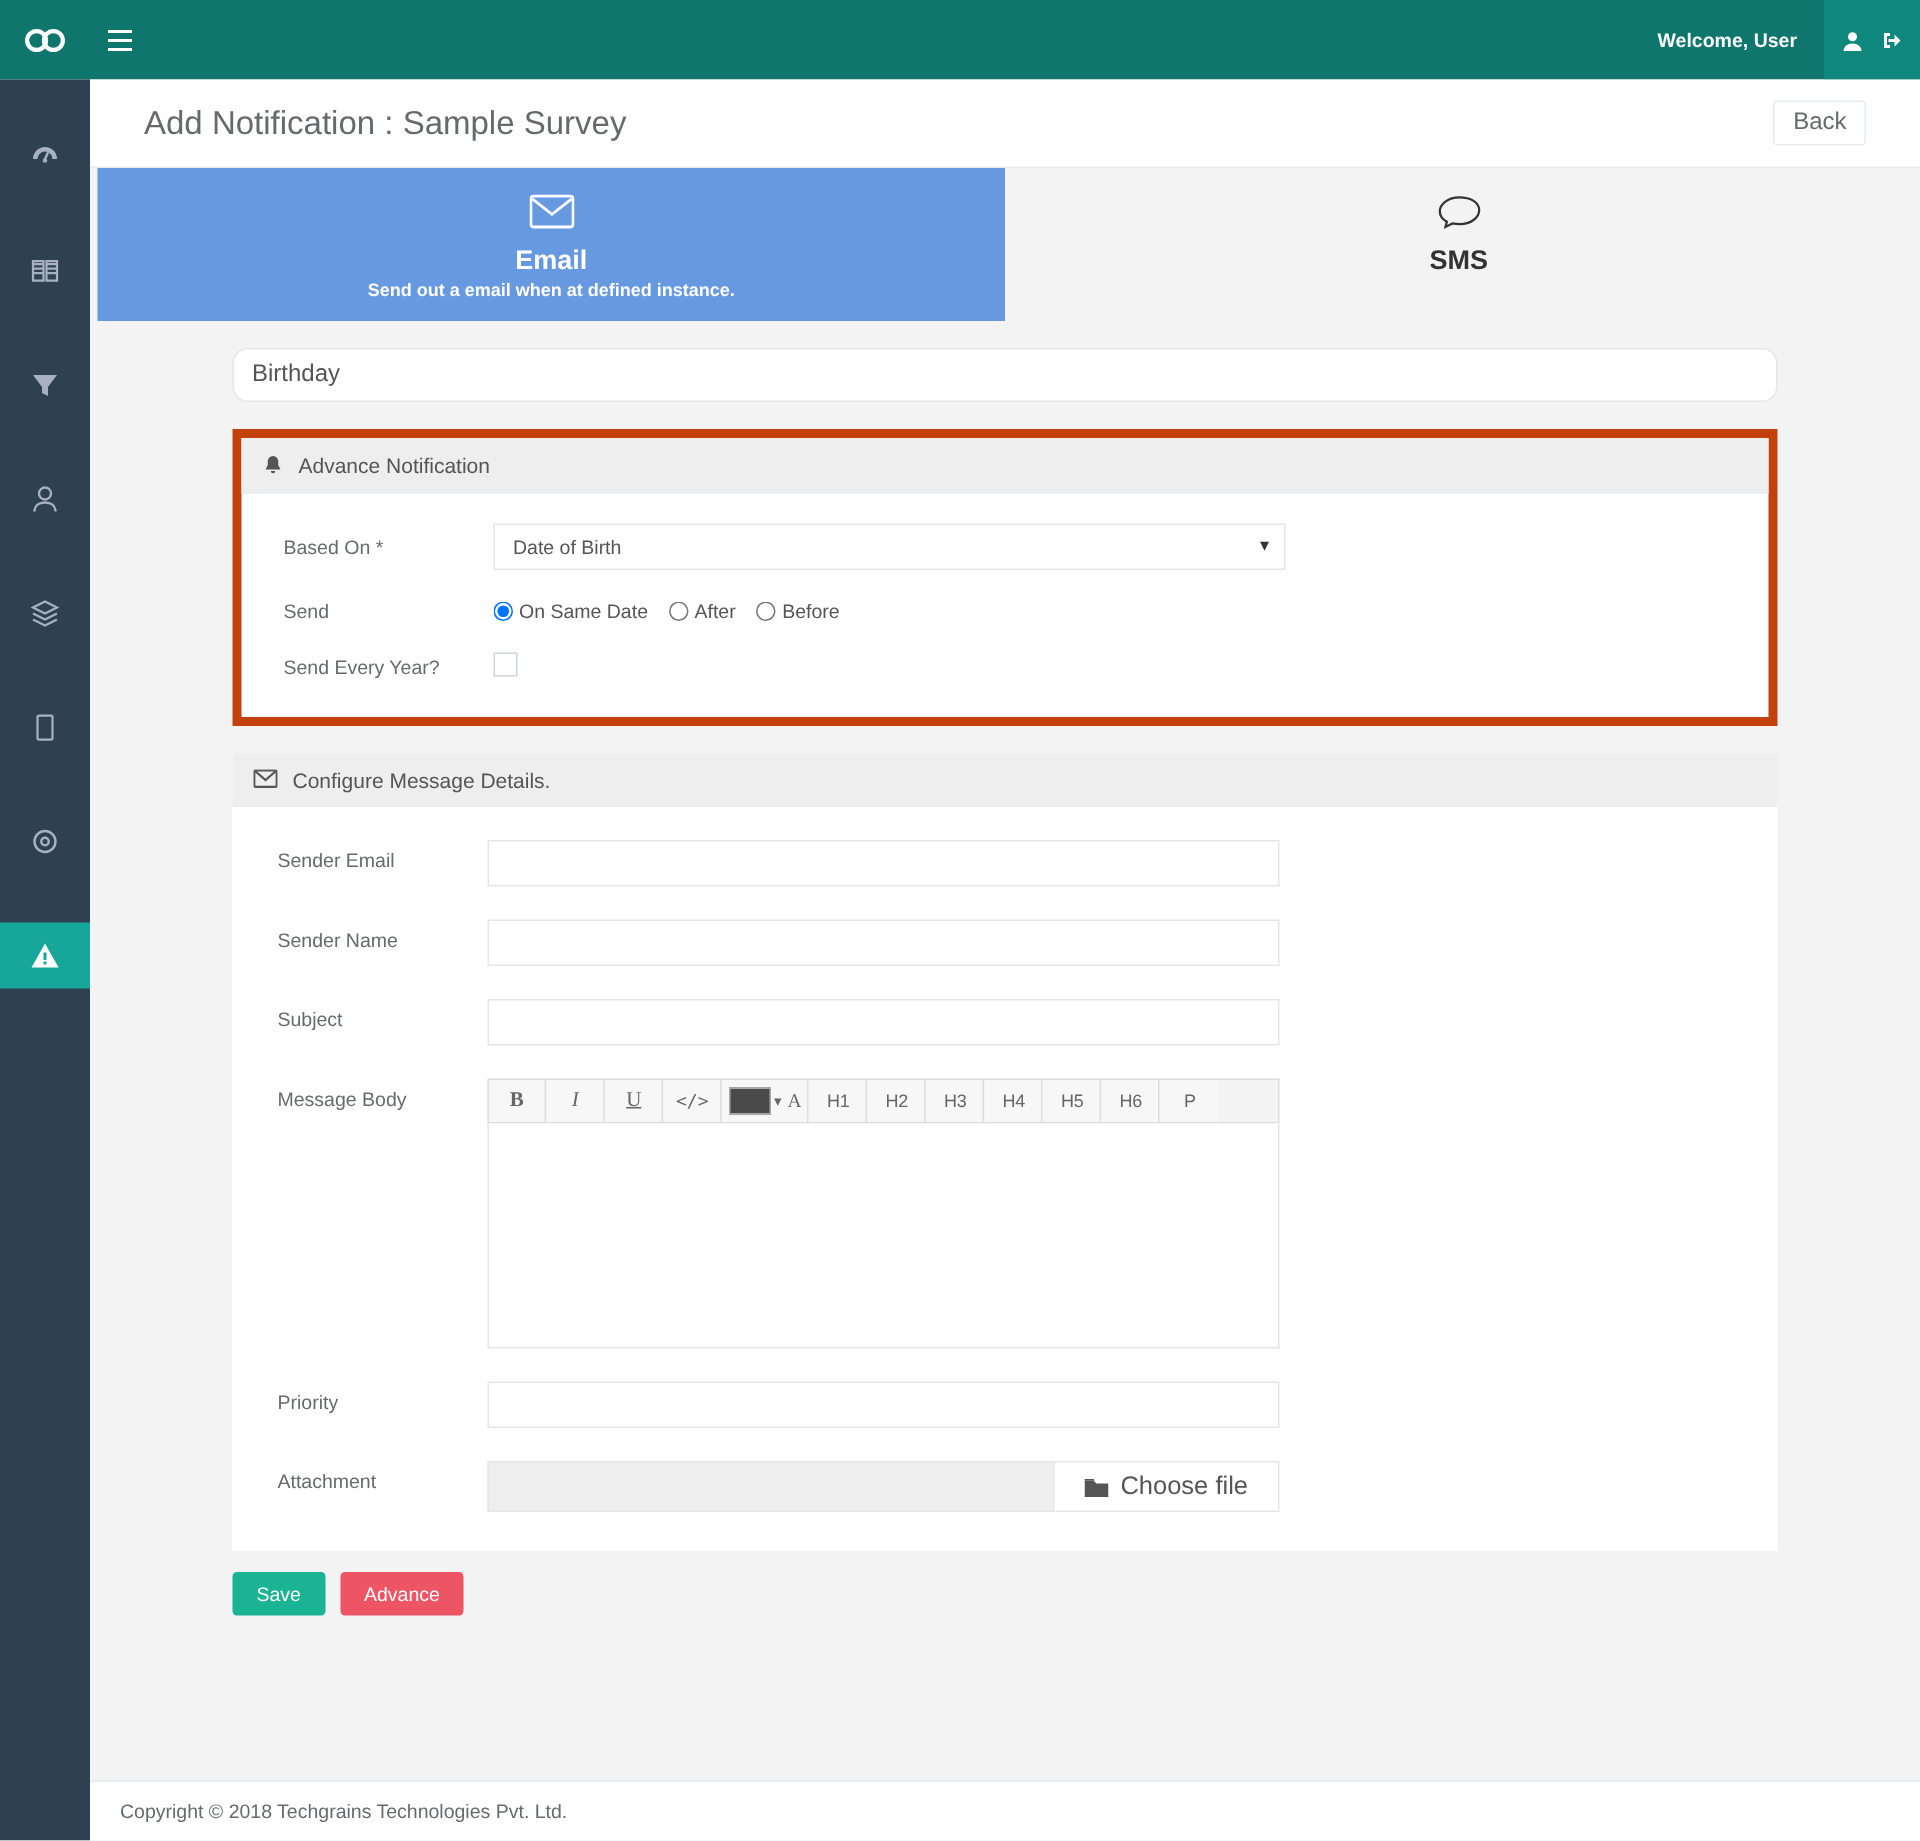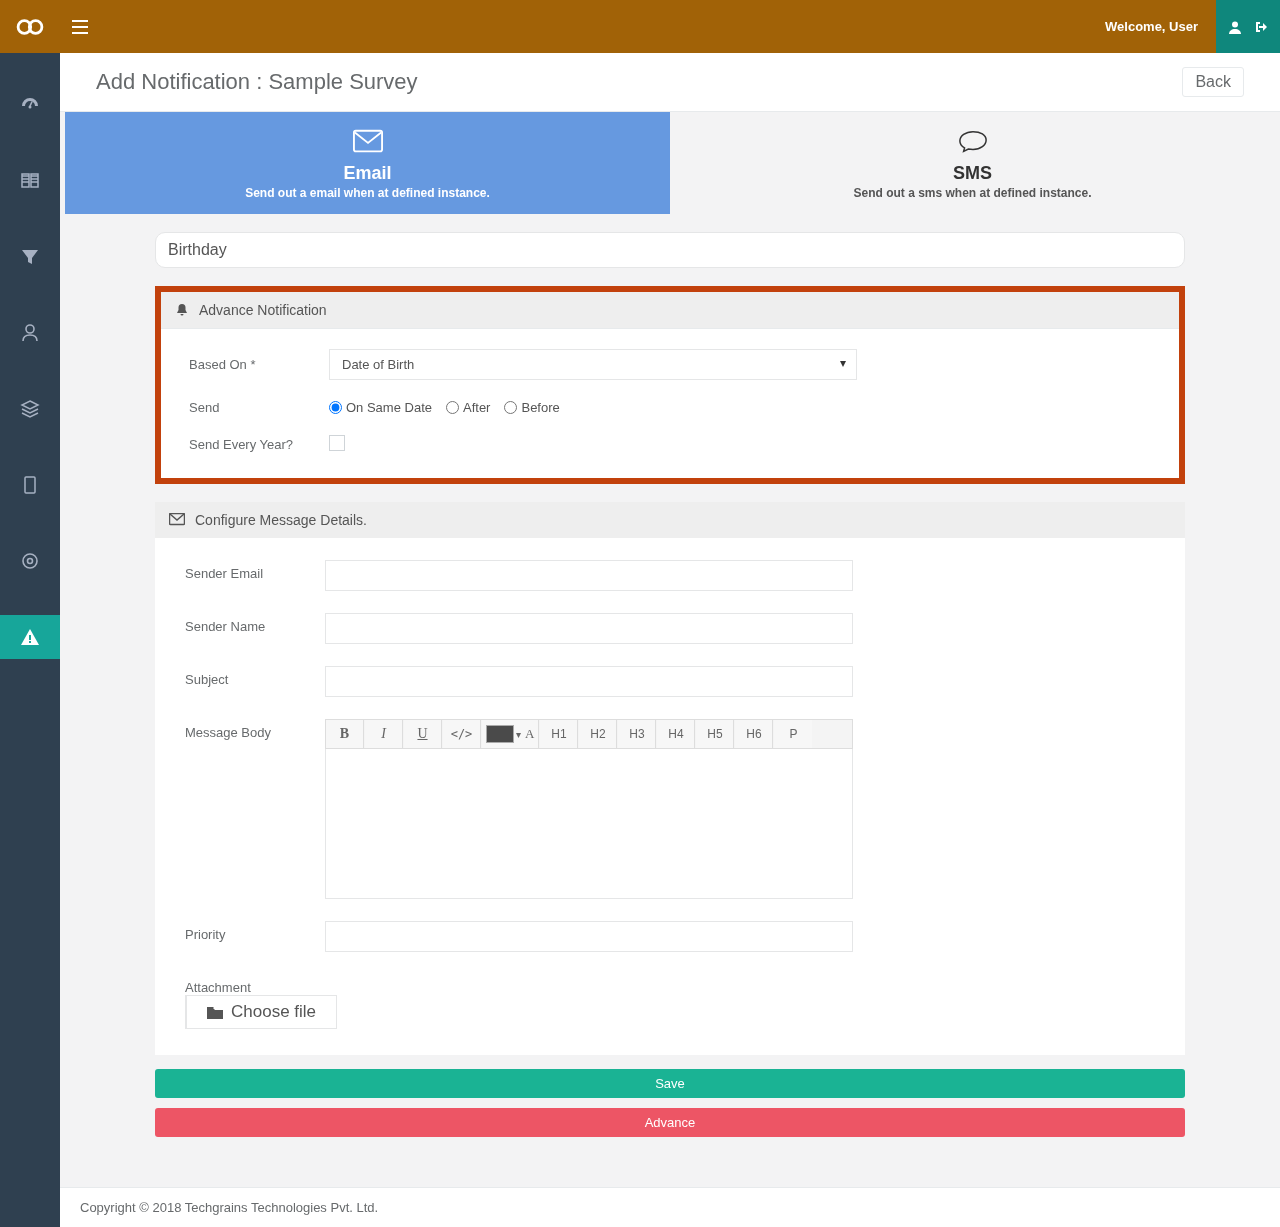--- a/index.html
+++ b/index.html
@@ -1,19 +1,19 @@
 <!DOCTYPE html>
 <html><head>
 <meta charset="utf-8">
 <style>
 * { box-sizing: border-box; margin: 0; padding: 0; }
 body { font-family: -apple-system, BlinkMacSystemFont, "Segoe UI", Helvetica, Arial, sans-serif; font-size: 14px; color: #676a6c; background: #f3f3f4; }
 
 
-.topbar { height: 53px; background: #a16207; color: #fff; display: flex; align-items: center; }
+.topbar { height: 53px; background: #0f766e; color: #fff; display: flex; align-items: center; }
 .logo-wrap { width: 60px; height: 53px; display: flex; align-items: center; justify-content: center; }
 .logo-wrap svg { width: 28px; height: 28px; }
 .hamburger { width: 40px; display: flex; align-items: center; justify-content: center; cursor: pointer; }
 .hamburger svg { width: 16px; height: 14px; fill: #fff; }
 .topbar-right { margin-left: auto; display: flex; align-items: center; height: 53px; }
 .welcome { color: #fff; font-weight: 600; font-size: 13px; padding: 0 18px; }
 .top-icon-group { background: #0f877c; height: 53px; display: flex; align-items: center; }
 .top-icon { width: 26px; display: flex; align-items: center; justify-content: center; cursor: pointer; }
 .top-icon svg { width: 14px; height: 14px; fill: #fff; }
 .top-icon-group .top-icon:first-child{margin-left:6px;}
@@ -85,21 +85,21 @@
 .tbtn.color{padding:0 4px;}
 .clr-swatch{width:28px;height:18px;background:#4a4a4a;border:1px solid #aaa;}
 .clr-txt{font-family:Georgia,serif;font-size:13px;margin-left:2px;}
 .editor{ border:1px solid #e5e6e7; border-top:none; height:150px; background:#fff; }
 
 .file-row{ display:flex; max-width:528px;}
 .file-path{ flex:1; background:#eeeeee; border:1px solid #e5e6e7; border-right:none; height:34px;}
 .file-btn{ display:flex; align-items:center; gap:8px; border:1px solid #e5e6e7; background:#fff; padding:0 20px; height:34px; color:#555; font-size:17px; cursor:pointer;}
 .file-btn svg{width:16px;height:14px;fill:#555;}
 
-.actions{ padding: 14px 90px 6px; display:flex; gap:10px;flex-direction:column;}
+.actions{ padding: 14px 90px 6px; display:flex; gap:10px;}
 .btn{ border:none; color:#fff; font-size:13px; padding:7px 16px; border-radius:3px; cursor:pointer;}
 .btn-save{ background:#1ab394;}
 .btn-cancel{ background:#ed5565;}
 
 .footer{ margin-top:auto; background:#fff; border-top:1px solid #e7eaec; padding:12px 20px; font-size:13px; color:#676a6c;}
 </style>
 </head>
 <body>
 
 <div class="topbar">
@@ -202,21 +202,20 @@
               <path d="M2 3l14 11L30 3" fill="none" stroke-width="2"></path>
             </svg>
           <div class="tab-title">Email</div>
           <div class="tab-sub">Send out a email when at defined instance.</div>
         </div>
         <div class="tab sms">
           <svg viewBox="0 0 32 24">
               <path d="M16 2C8 2 2 6.5 2 12c0 3 2 5.6 5 7.3L6 23l5-2.5c1.6.3 3.3.5 5 .5 8 0 14-4.5 14-10S24 2 16 2z" stroke-width="1.6"></path>
             </svg>
           <div class="tab-title">SMS</div>
-          <div class="tab-sub">Send out a sms when at defined instance.</div>
         </div>
       </div>
 
       <div class="form-area">
         <input class="big-input" value="Birthday" style="">
 
         
         <div class="panel highlight">
           <div class="panel-header">
             <svg viewBox="0 0 14 14">
@@ -302,21 +301,21 @@
                     <div class="tbtn">P</div>
                   </div>
                   <div class="editor"></div>
                 </div>
               </div>
             </div>
             <div class="cfg-row">
               <div class="flabel">Priority</div>
               <div class="fcontrol"><input class="txt-input" value="" style=""></div>
             </div>
-            <div class="cfg-row" style="margin-bottom:4px;flex-direction:column;">
+            <div class="cfg-row" style="margin-bottom:4px;">
               <div class="flabel">Attachment</div>
               <div class="fcontrol">
                 <div class="file-row">
                   <div class="file-path"></div>
                   <div class="file-btn">
                     <svg viewBox="0 0 16 14">
                         <path d="M0 3h6l2 2h8v9H0z"></path>
                         <path d="M0 2h6l1 1H0z"></path>
                       </svg>
                     <span>Choose file</span>

